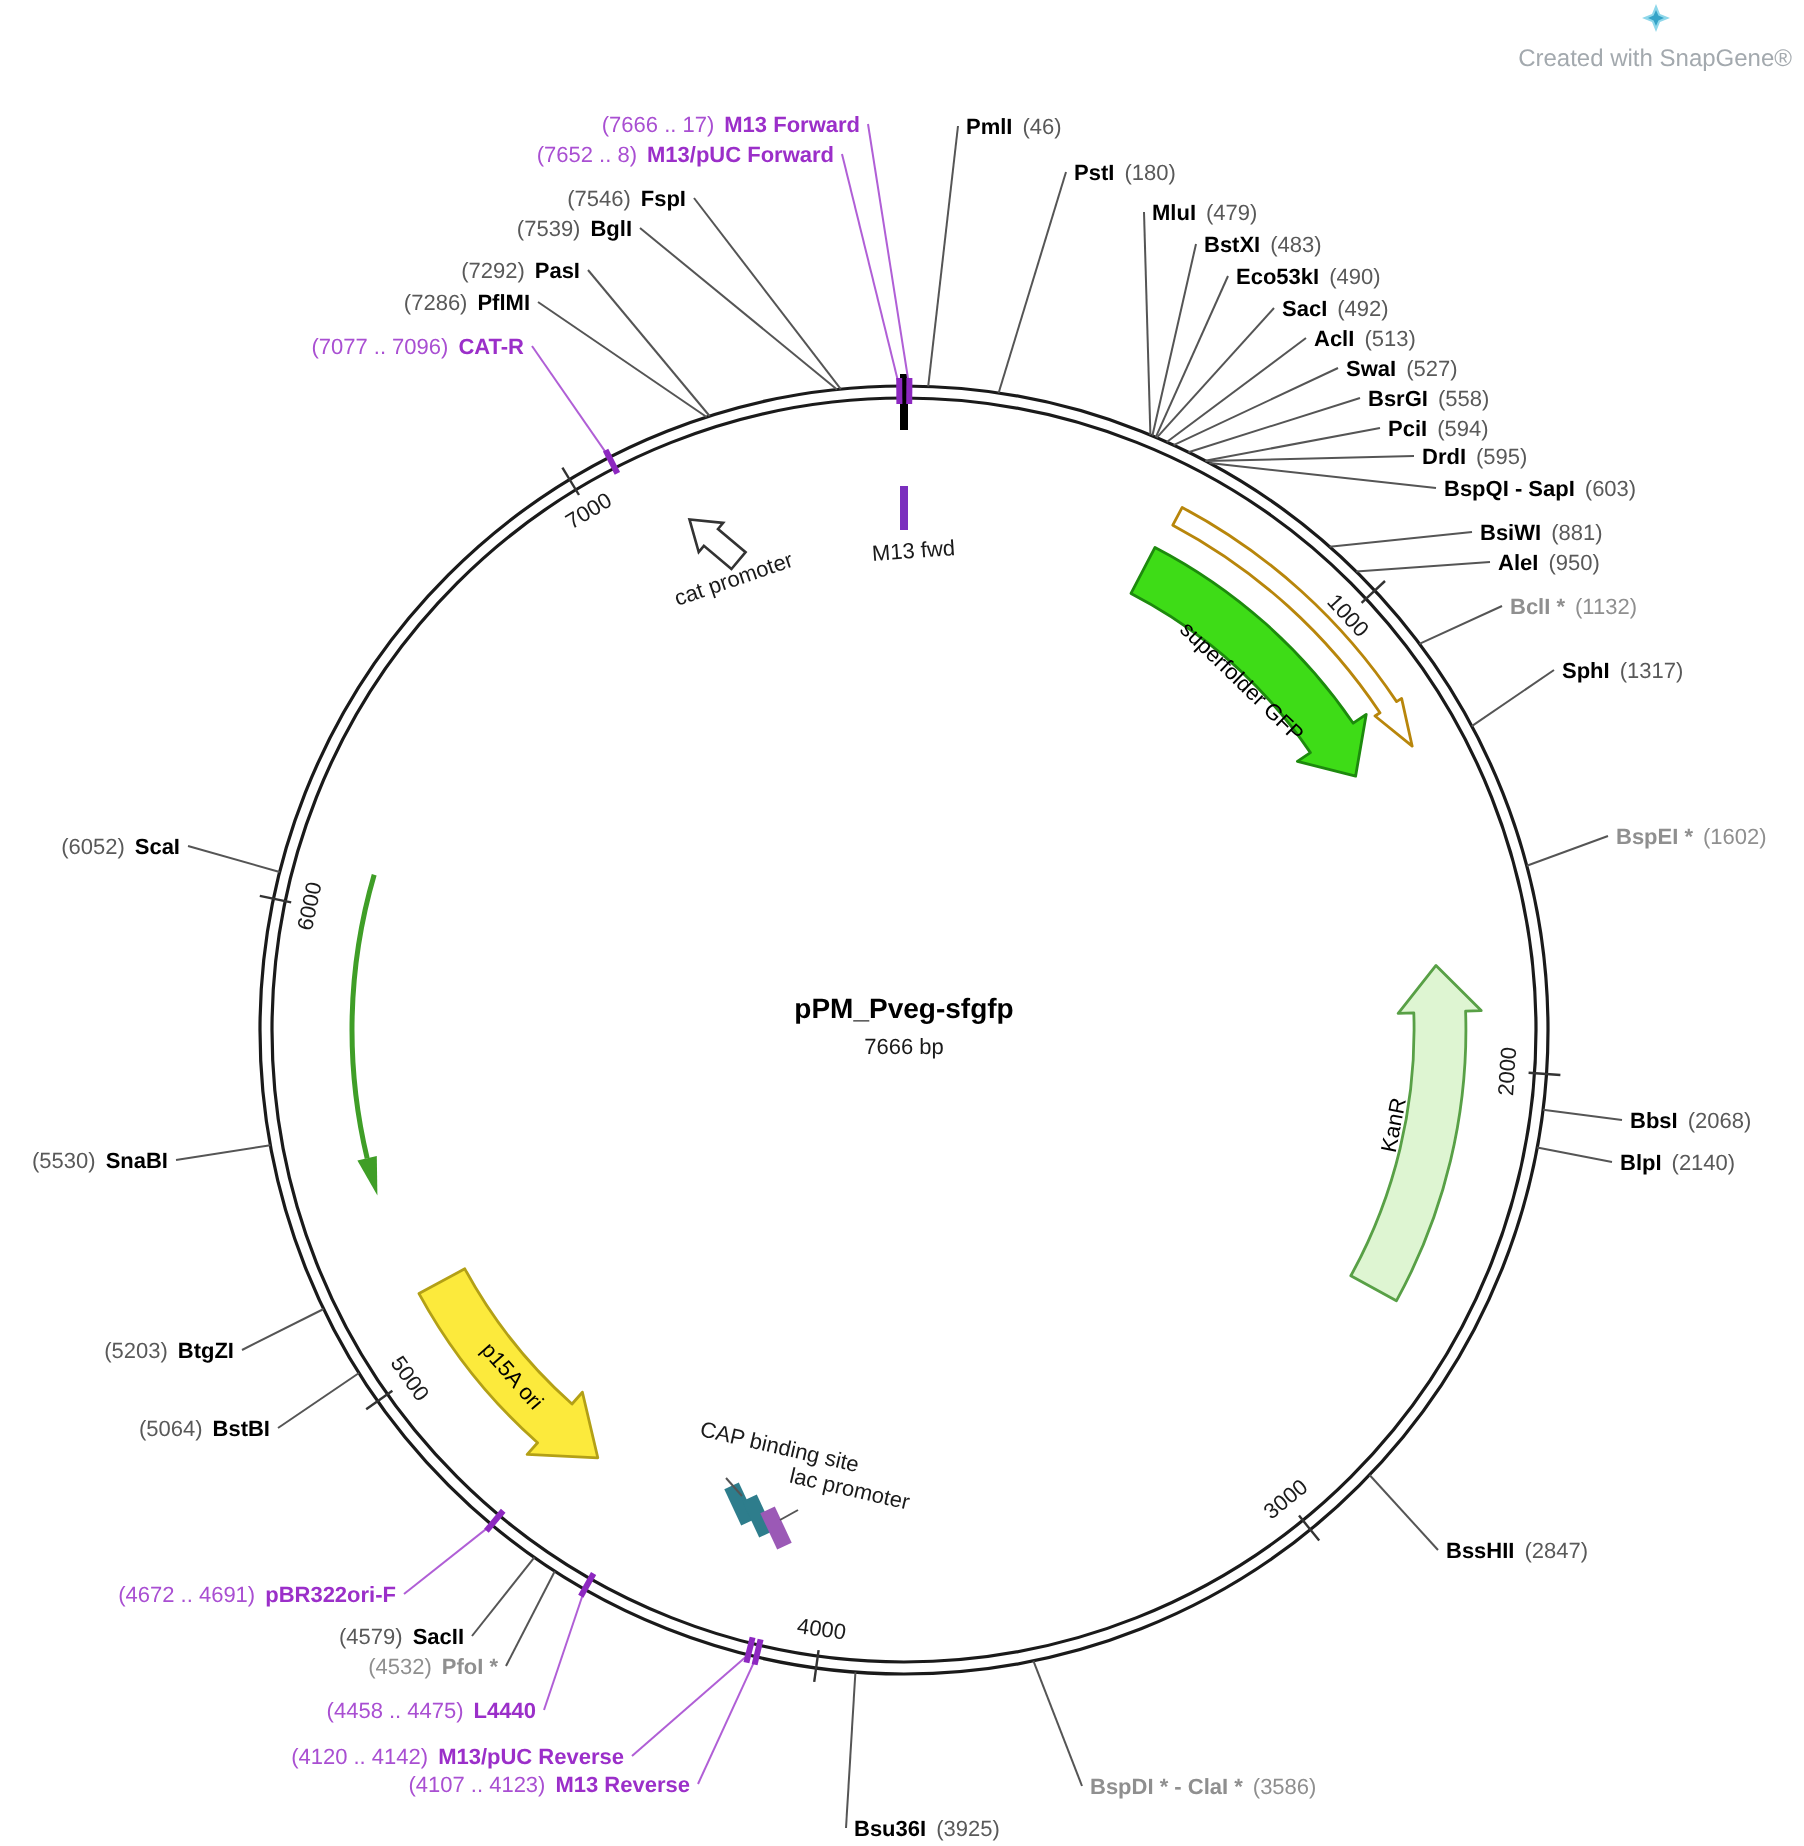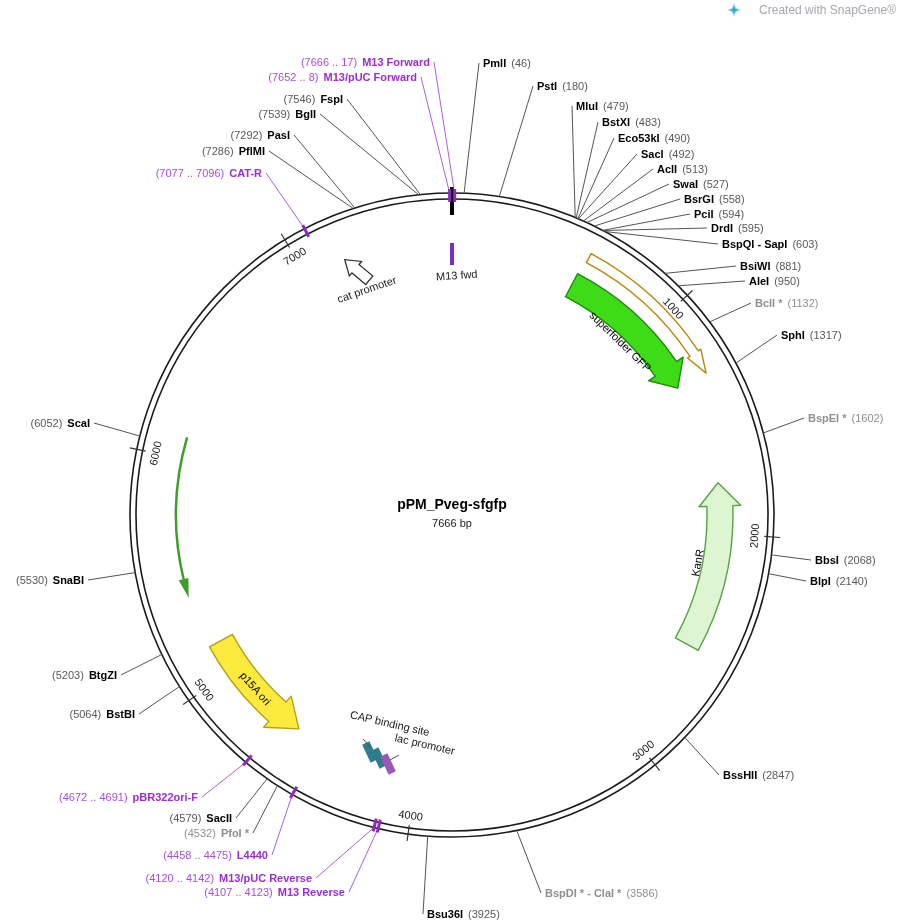--- a/index.html
+++ b/index.html
@@ -1,19 +1,19 @@
 <!DOCTYPE html>
 <html><head>
 <meta charset="utf-8">
 <style>
   html,body{margin:0;padding:0;background:#fff;}
   body{font-family:"Liberation Sans",sans-serif;}
   .canvas{position:relative;width:902px;height:923px;background:#fff;overflow:hidden;}
-  .watermark{position:absolute;top:2px;right:6px;display:flex;align-items:center;gap:18px;
-             color:#a3a9ae;font-size:12px;line-height:16px;}
+  .watermark{position:absolute;top:2px;right:6px;display:flex;align-items:center;gap:5px;
+             color:#a3a9ae;font-size:12px;line-height:16px;flex-direction:column;}
   svg text{font-family:"Liberation Sans",sans-serif;}
   .tick-label{font-size:11px;fill:#1a1a1a;}
   .site-text{font-size:11px;}
   .feature-label{font-size:11px;fill:#000;text-anchor:middle;}
   .marker-label{font-size:11px;fill:#1a1a1a;}
   .center-name{font-size:14px;font-weight:bold;text-anchor:middle;fill:#000;}
   .center-size{font-size:11px;text-anchor:middle;fill:#1a1a1a;}
 </style>
 </head>
 <body>

